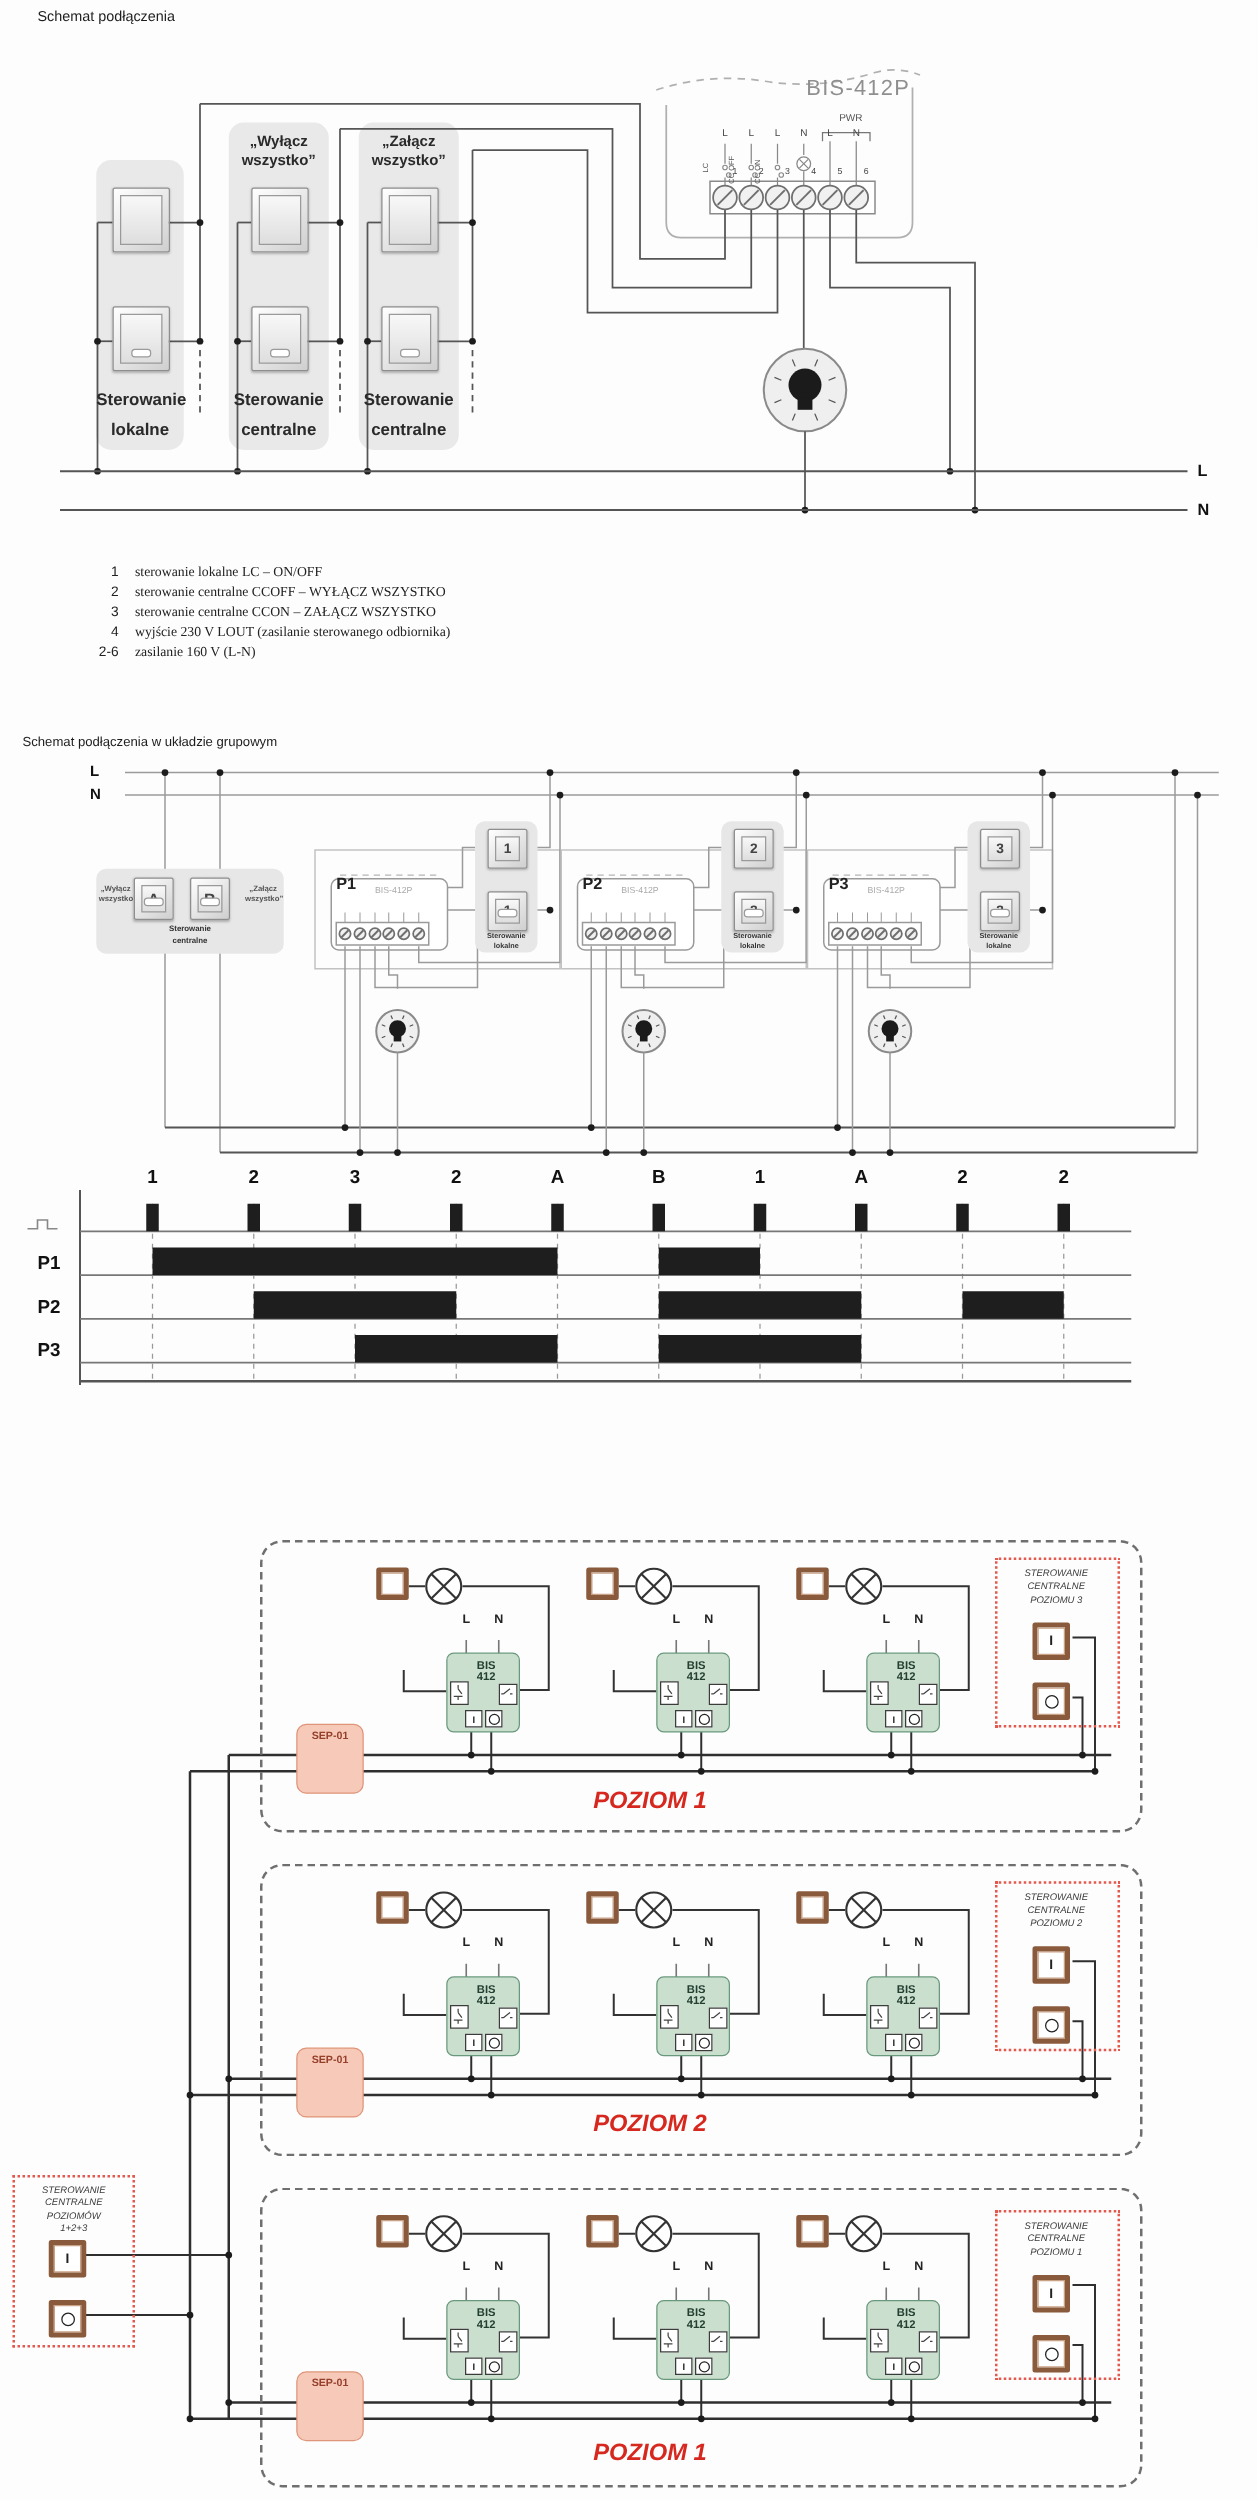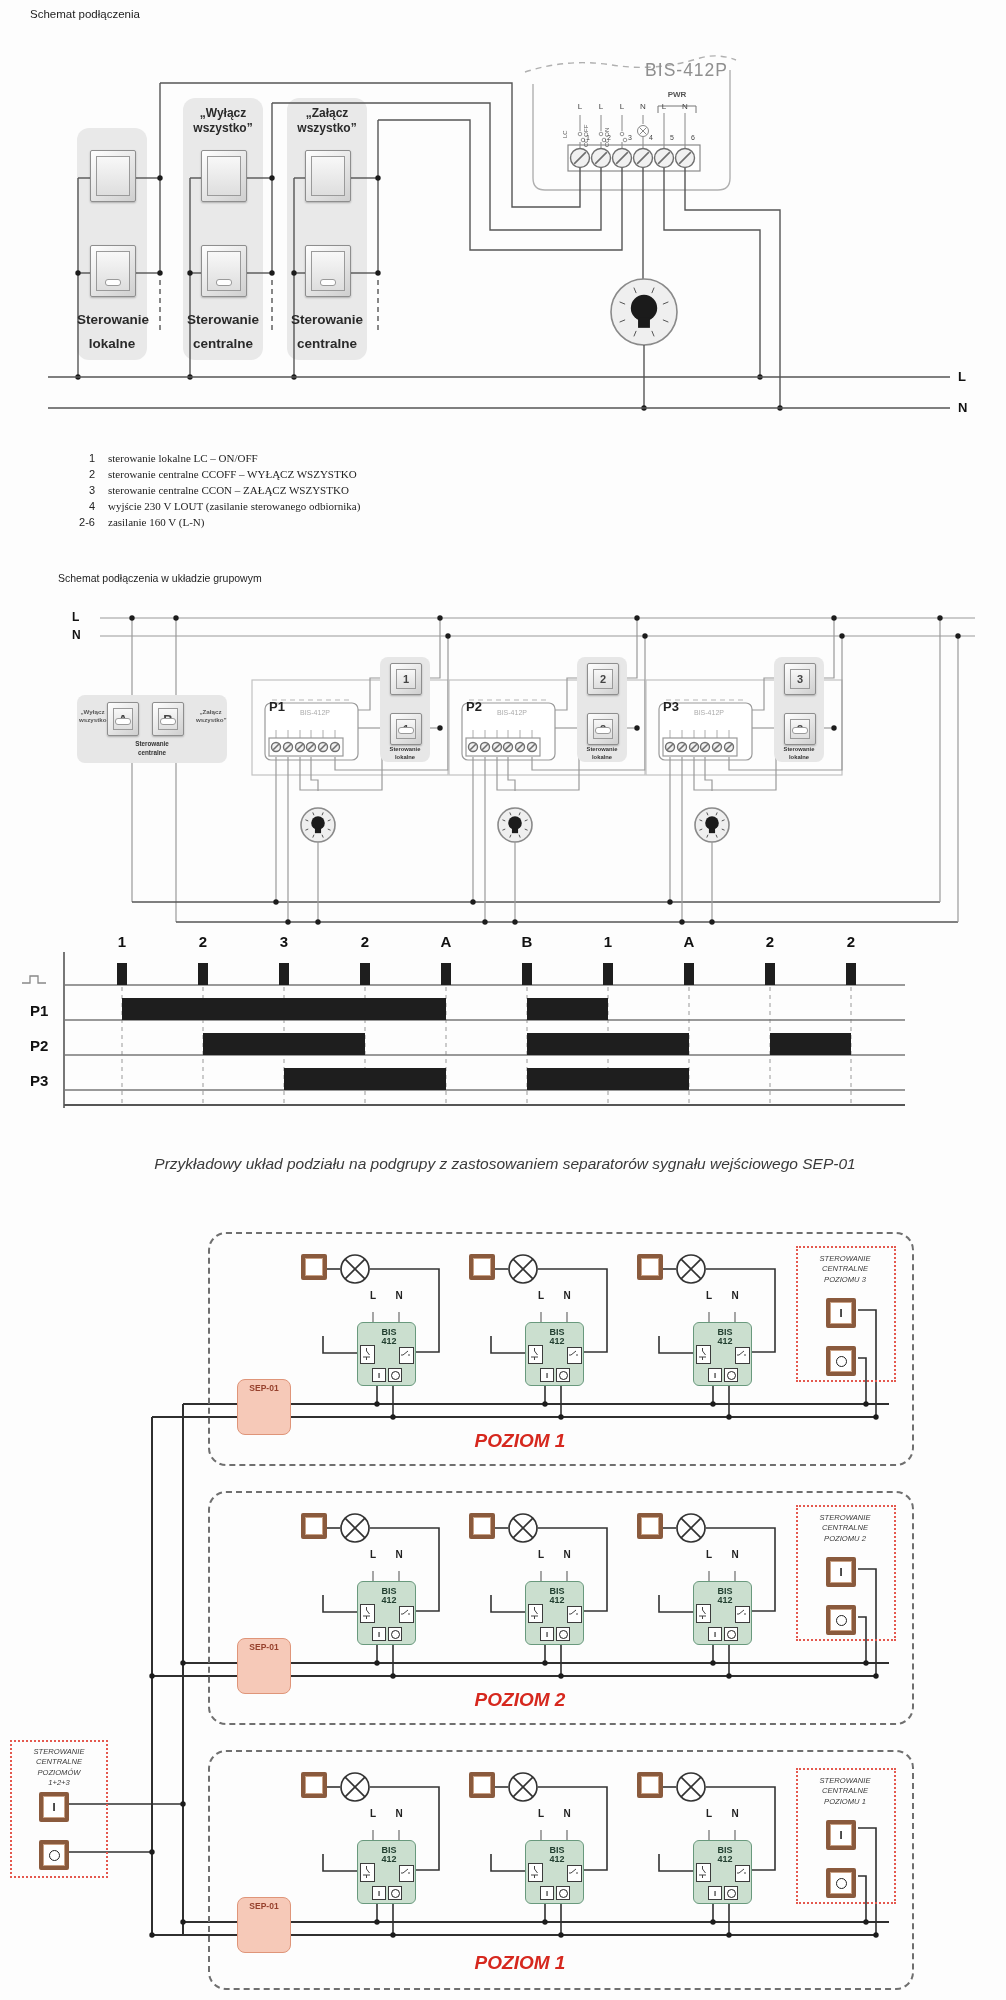--- a/index.html
+++ b/index.html
@@ -24,21 +24,21 @@
       font-weight:bold;color:#444;}
   .sw.slot .in::after{content:"";position:absolute;bottom:4px;left:50%;transform:translateX(-50%);
       width:14px;height:5px;background:#fff;border:1px solid #9a9a9a;border-radius:3px;}
   .sw-key{font-size:13px;}
   
   .tl{position:absolute;font-size:8px;color:#444;text-align:center;width:12px;}
   .tn{position:absolute;font-size:7px;color:#444;width:10px;text-align:center;}
   .rot{position:absolute;font-size:6px;color:#555;white-space:nowrap;transform:rotate(-90deg);transform-origin:left bottom;}
   .busl{position:absolute;font-size:13px;font-weight:bold;color:#111;}
   .modname{position:absolute;font-size:17.5px;color:#8f8f8f;text-align:right;letter-spacing:1px;}
-  .pwr{position:absolute;font-size:8px;color:#555;text-align:center;font-weight:bold;}
+  .pwr{position:absolute;font-size:8px;color:#555;text-align:right;}
   
   .leg-no{position:absolute;font-size:11px;color:#222;text-align:right;width:30px;}
   .leg-tx{position:absolute;font-size:11px;color:#222;white-space:nowrap;font-family:Liberation Serif, serif;}
   
   .tlab{position:absolute;width:24px;text-align:center;font-size:15px;font-weight:bold;color:#111;}
   .rowlab{position:absolute;font-size:15px;font-weight:bold;color:#111;}
   
   .lvlbox{position:absolute;border:2px dashed #6f6f6f;border-radius:18px;background:transparent;}
   .redbox{position:absolute;border:2px dotted #e4584e;background:rgba(255,255,255,.0);}
   .redcap{position:absolute;font-size:7.6px;font-style:italic;color:#3b3b3b;text-align:center;line-height:1.35;}
@@ -580,21 +580,21 @@
     <div class="leg-no" style="left:65px;top:468px;">2</div>
     <div class="leg-tx" style="left:108px;top:468px;">sterowanie centralne CCOFF – WYŁĄCZ WSZYSTKO</div>
     <div class="leg-no" style="left:65px;top:484px;">3</div>
     <div class="leg-tx" style="left:108px;top:484px;">sterowanie centralne CCON – ZAŁĄCZ WSZYSTKO</div>
     <div class="leg-no" style="left:65px;top:500px;">4</div>
     <div class="leg-tx" style="left:108px;top:500px;">wyjście 230 V LOUT (zasilanie sterowanego odbiornika)</div>
     <div class="leg-no" style="left:65px;top:516px;">2-6</div>
     <div class="leg-tx" style="left:108px;top:516px;">zasilanie 160 V (L-N)</div>
   </div>
 
-  <div class="abs sec-title" style="left:18px;top:572px;font-size:10.5px;margin-left:40px;">Schemat podłączenia w układzie grupowym</div>
+  <div class="abs sec-title" style="left:18px;top:588px;font-size:10.5px;">Schemat podłączenia w układzie grupowym</div>
   <div class="busl" style="left:72px;top:610px;font-size:12px;">L</div>
   <div class="busl" style="left:72px;top:628px;font-size:12px;">N</div>
 
   <div class="gbox-s" style="left:77px;top:695px;width:150px;height:68px;"></div>
   <div class="note-s" style="left:79px;top:708px;width:27px;">
     <div>„Wyłącz</div>
     <div>wszystko”</div>
   </div>
   <div class="note-s" style="left:196px;top:708px;width:29px;">
     <div>„Załącz</div>
@@ -665,21 +665,20 @@
       <div class="tlab" style="left: 272px; top: 933px;">3</div>
       <div class="tlab" style="left: 353px; top: 933px;">2</div>
       <div class="tlab" style="left: 434px; top: 933px;">A</div>
       <div class="tlab" style="left: 515px; top: 933px;">B</div>
       <div class="tlab" style="left: 596px; top: 933px;">1</div>
       <div class="tlab" style="left: 677px; top: 933px;">A</div>
       <div class="tlab" style="left: 758px; top: 933px;">2</div>
       <div class="tlab" style="left: 839px; top: 933px;">2</div>
     </div>
 
-  <div class="abs italic-title" style="left:60px;top:1155px;width:890px;">Przykładowy układ  podziału na podgrupy z zastosowaniem separatorów sygnału wejściowego SEP-01</div>
 
   <div class="lvlbox" style="left:208px;top:1232px;width:702px;height:230px;"></div>
   <div class="lvlbox" style="left:208px;top:1491px;width:702px;height:230px;"></div>
   <div class="lvlbox" style="left:208px;top:1750px;width:702px;height:236px;"></div>
 
   <div class="sep" style="left:237px;top:1379px;width:52px;height:54px;">
       <div class="sep-lab">SEP-01</div>
     </div>
   <div class="sep" style="left:237px;top:1638px;width:52px;height:54px;">
       <div class="sep-lab">SEP-01</div>

